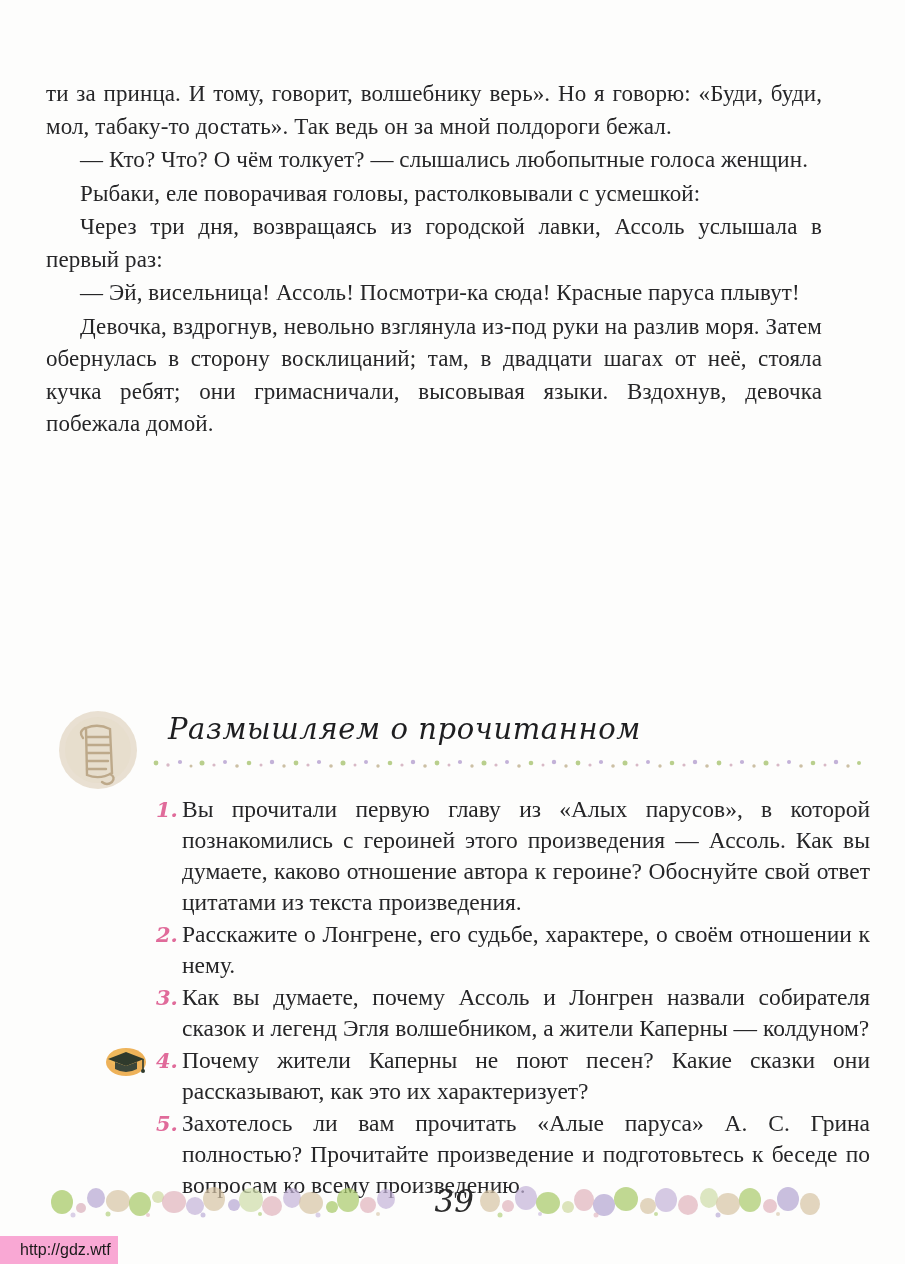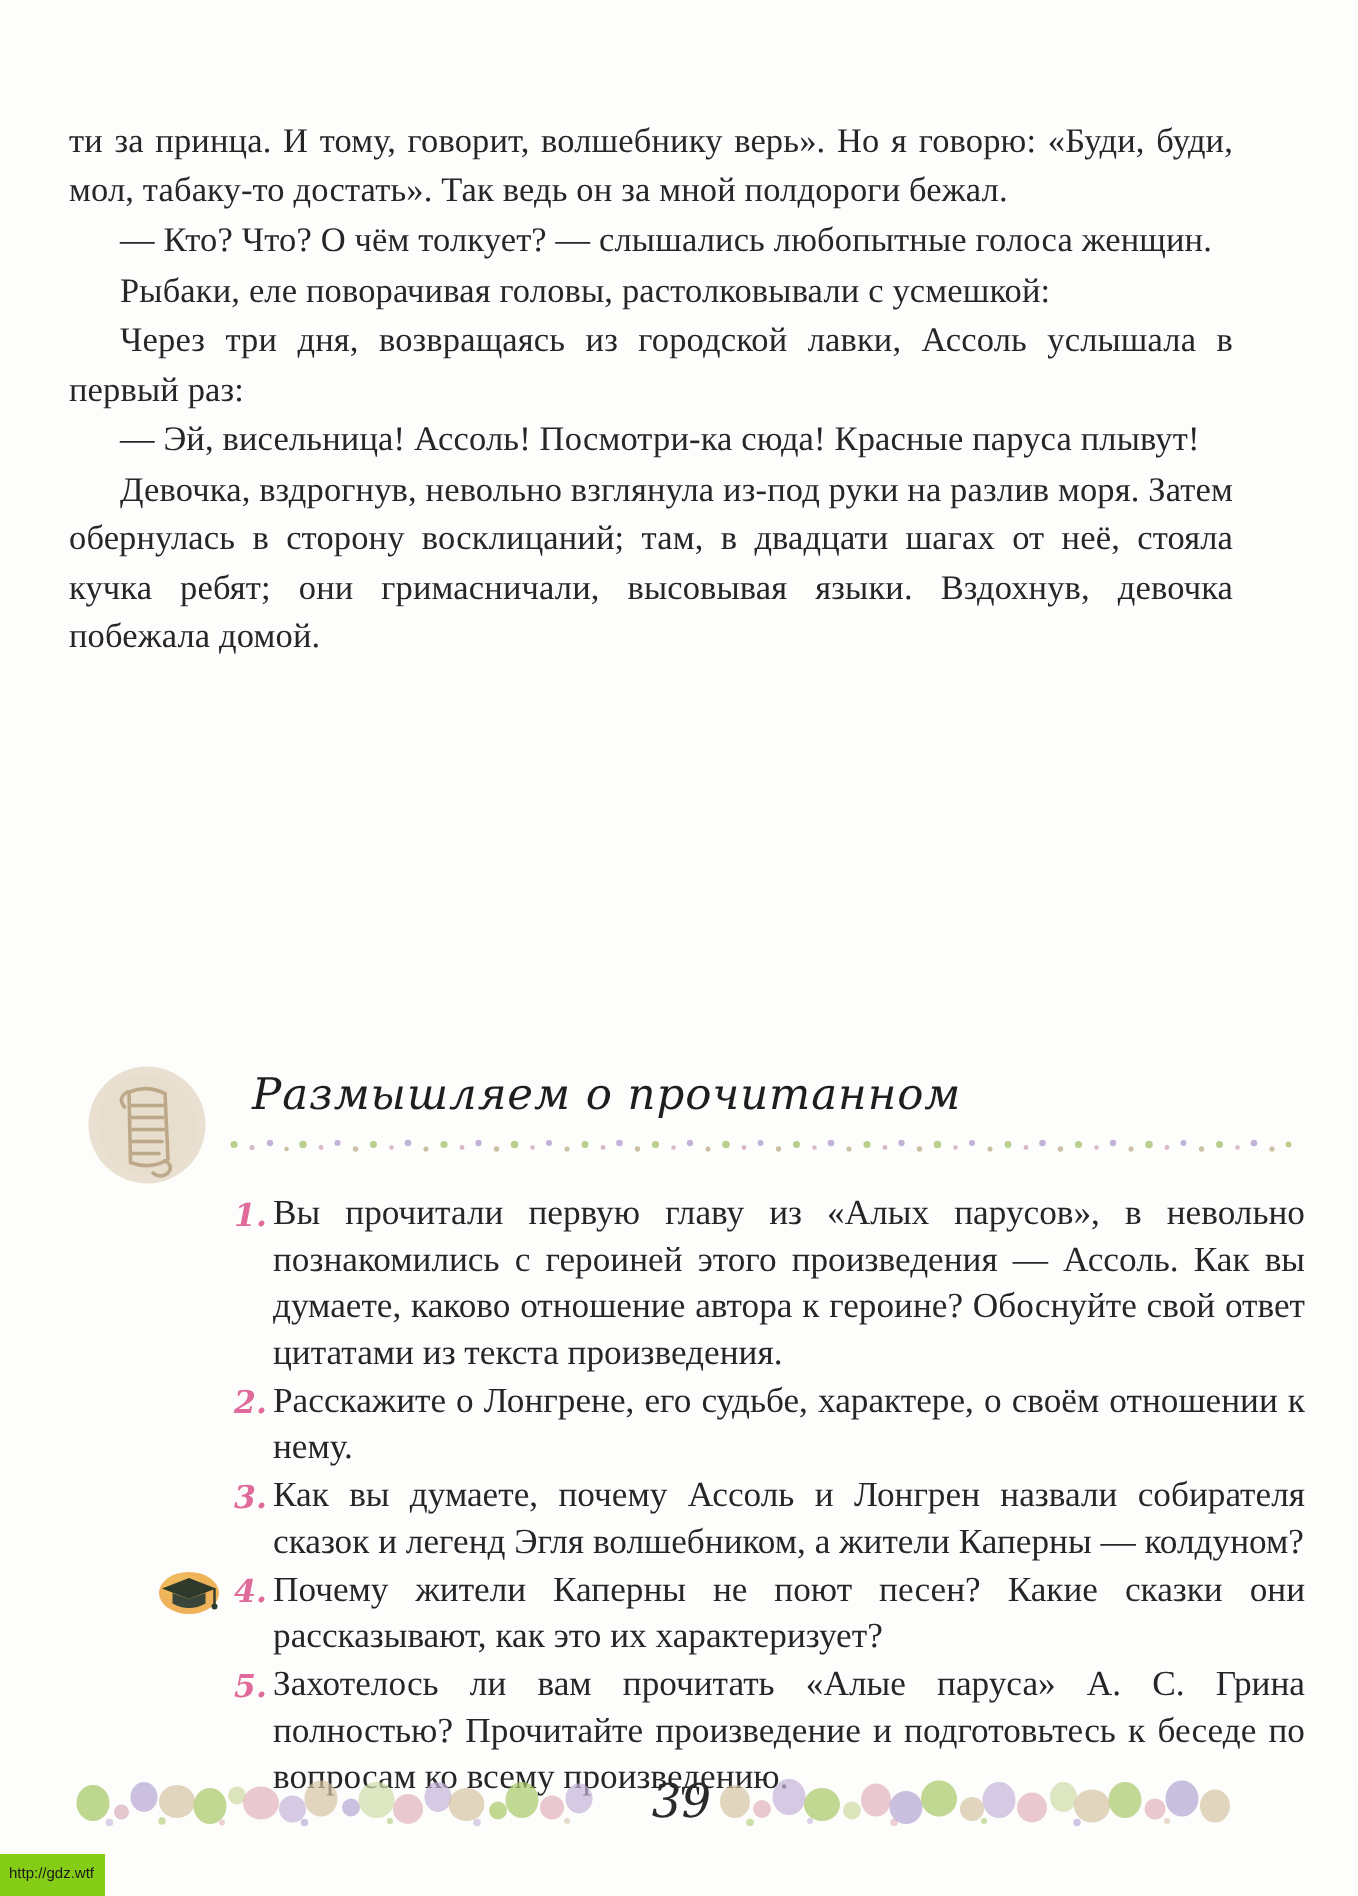--- a/index.html
+++ b/index.html
@@ -156,26 +156,26 @@
     font-size: 31px;
     line-height: 38px;
     color: #2a2a2a;
   }
 
   
   .watermark {
     position: absolute;
     left: 0;
     top: 1236px;
-    background: #84cc16;
+    background: #f9a8d4;
     color: #1a1a1a;
     font-family: "Liberation Sans", "DejaVu Sans", sans-serif;
-    font-size: 10px;
+    font-size: 16px;
     line-height: 22px;
-    padding: 3px 7px 3px 6px;
+    padding: 3px 7px 3px 20px;
   }
 </style>
 </head>
 <body>
 
 <div class="page">
 
   <div class="prose">
     <p class="cont">ти за принца. И тому, говорит, волшебнику верь». Но я говорю: «Буди, буди, мол, табаку-то достать». Так ведь он за мной полдороги бежал.</p>
     <p>— Кто? Что? О чём толкует? — слышались любопытные голоса женщин.</p>
@@ -271,21 +271,21 @@
             <circle cx="698" cy="10" r="1.7" fill="#ccc0a4"></circle>
           <circle cx="709" cy="7" r="2.0" fill="#b9cf8d"></circle>
         </g>
       </svg>
     </div>
 
     <div class="qlist">
 
       <div class="qrow">
         <div class="qnum">1.</div>
-        <div class="qtext">Вы прочитали первую главу из «Алых парусов», в невольно познакомились с героиней этого произведения — Ассоль. Как вы думаете, каково отношение автора к героине? Обоснуйте свой ответ цитатами из текста произведения.</div>
+        <div class="qtext">Вы прочитали первую главу из «Алых парусов», в которой познакомились с героиней этого произведения — Ассоль. Как вы думаете, каково отношение автора к героине? Обоснуйте свой ответ цитатами из текста произведения.</div>
       </div>
 
       <div class="qrow">
         <div class="qnum">2.</div>
         <div class="qtext">Расскажите о Лонгрене, его судьбе, характере, о своём отношении к нему.</div>
       </div>
 
       <div class="qrow">
         <div class="qnum">3.</div>
         <div class="qtext">Как вы думаете, почему Ассоль и Лонгрен назвали собирателя сказок и легенд Эгля волшебником, а жители Каперны — колдуном?</div>

